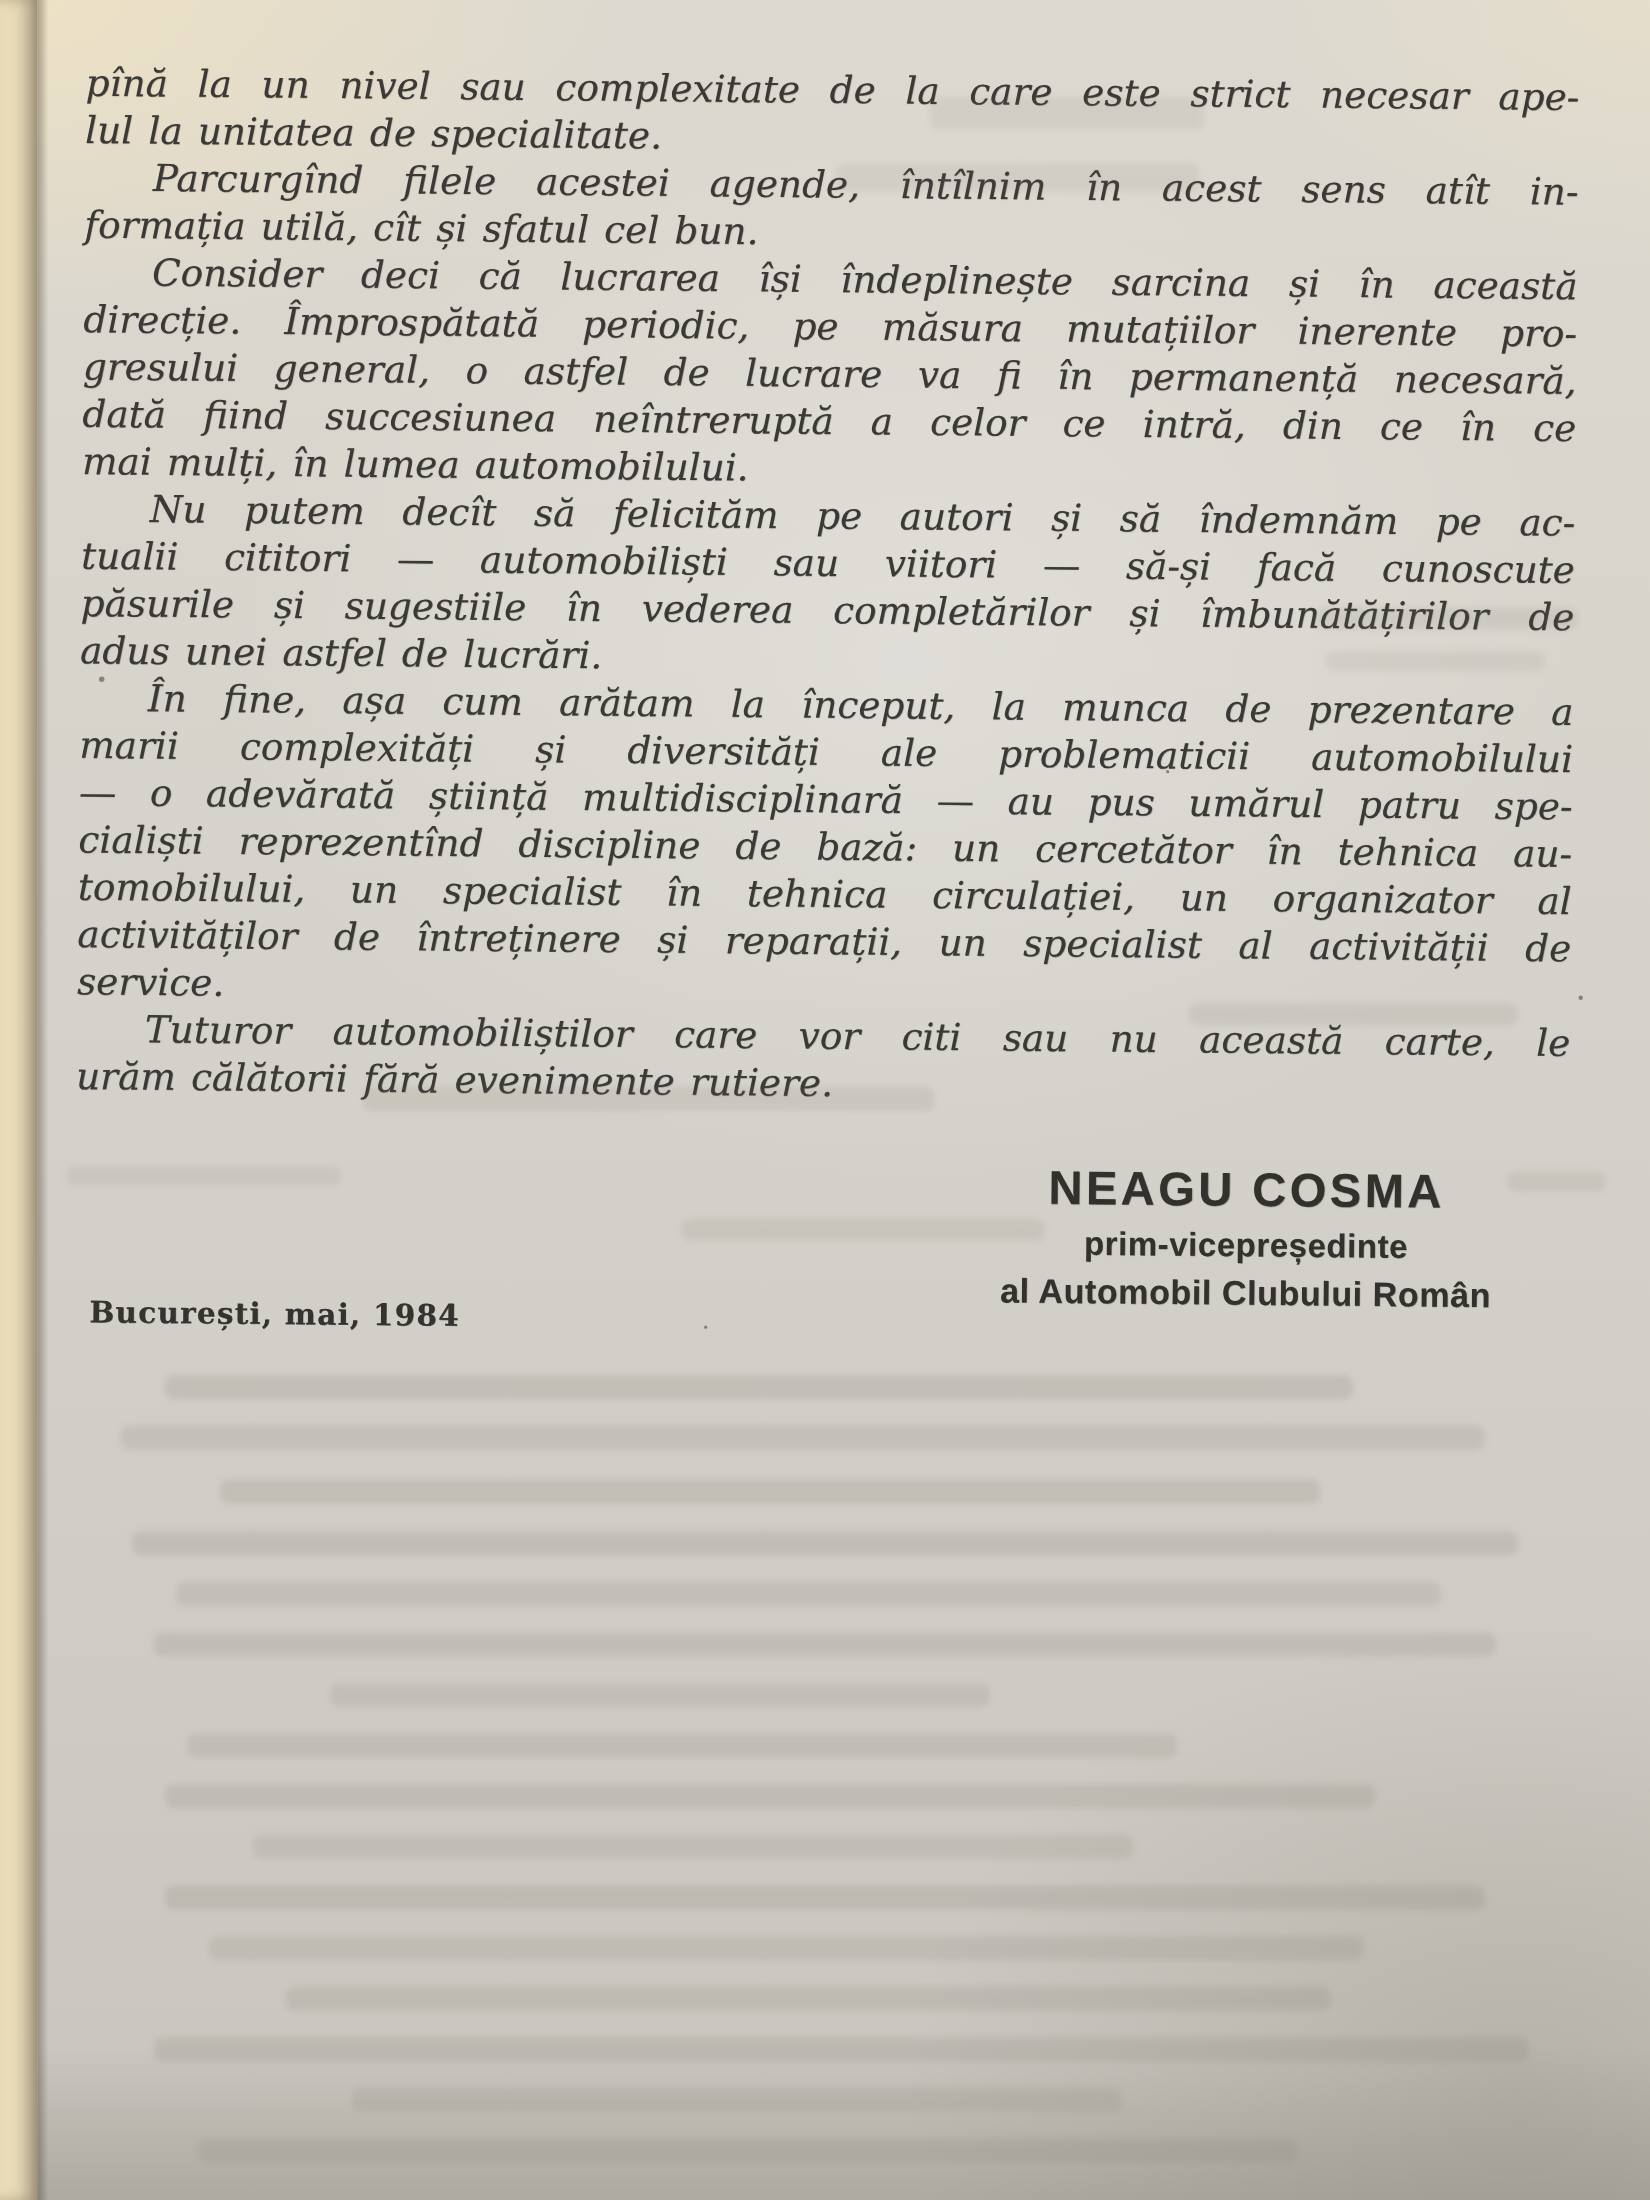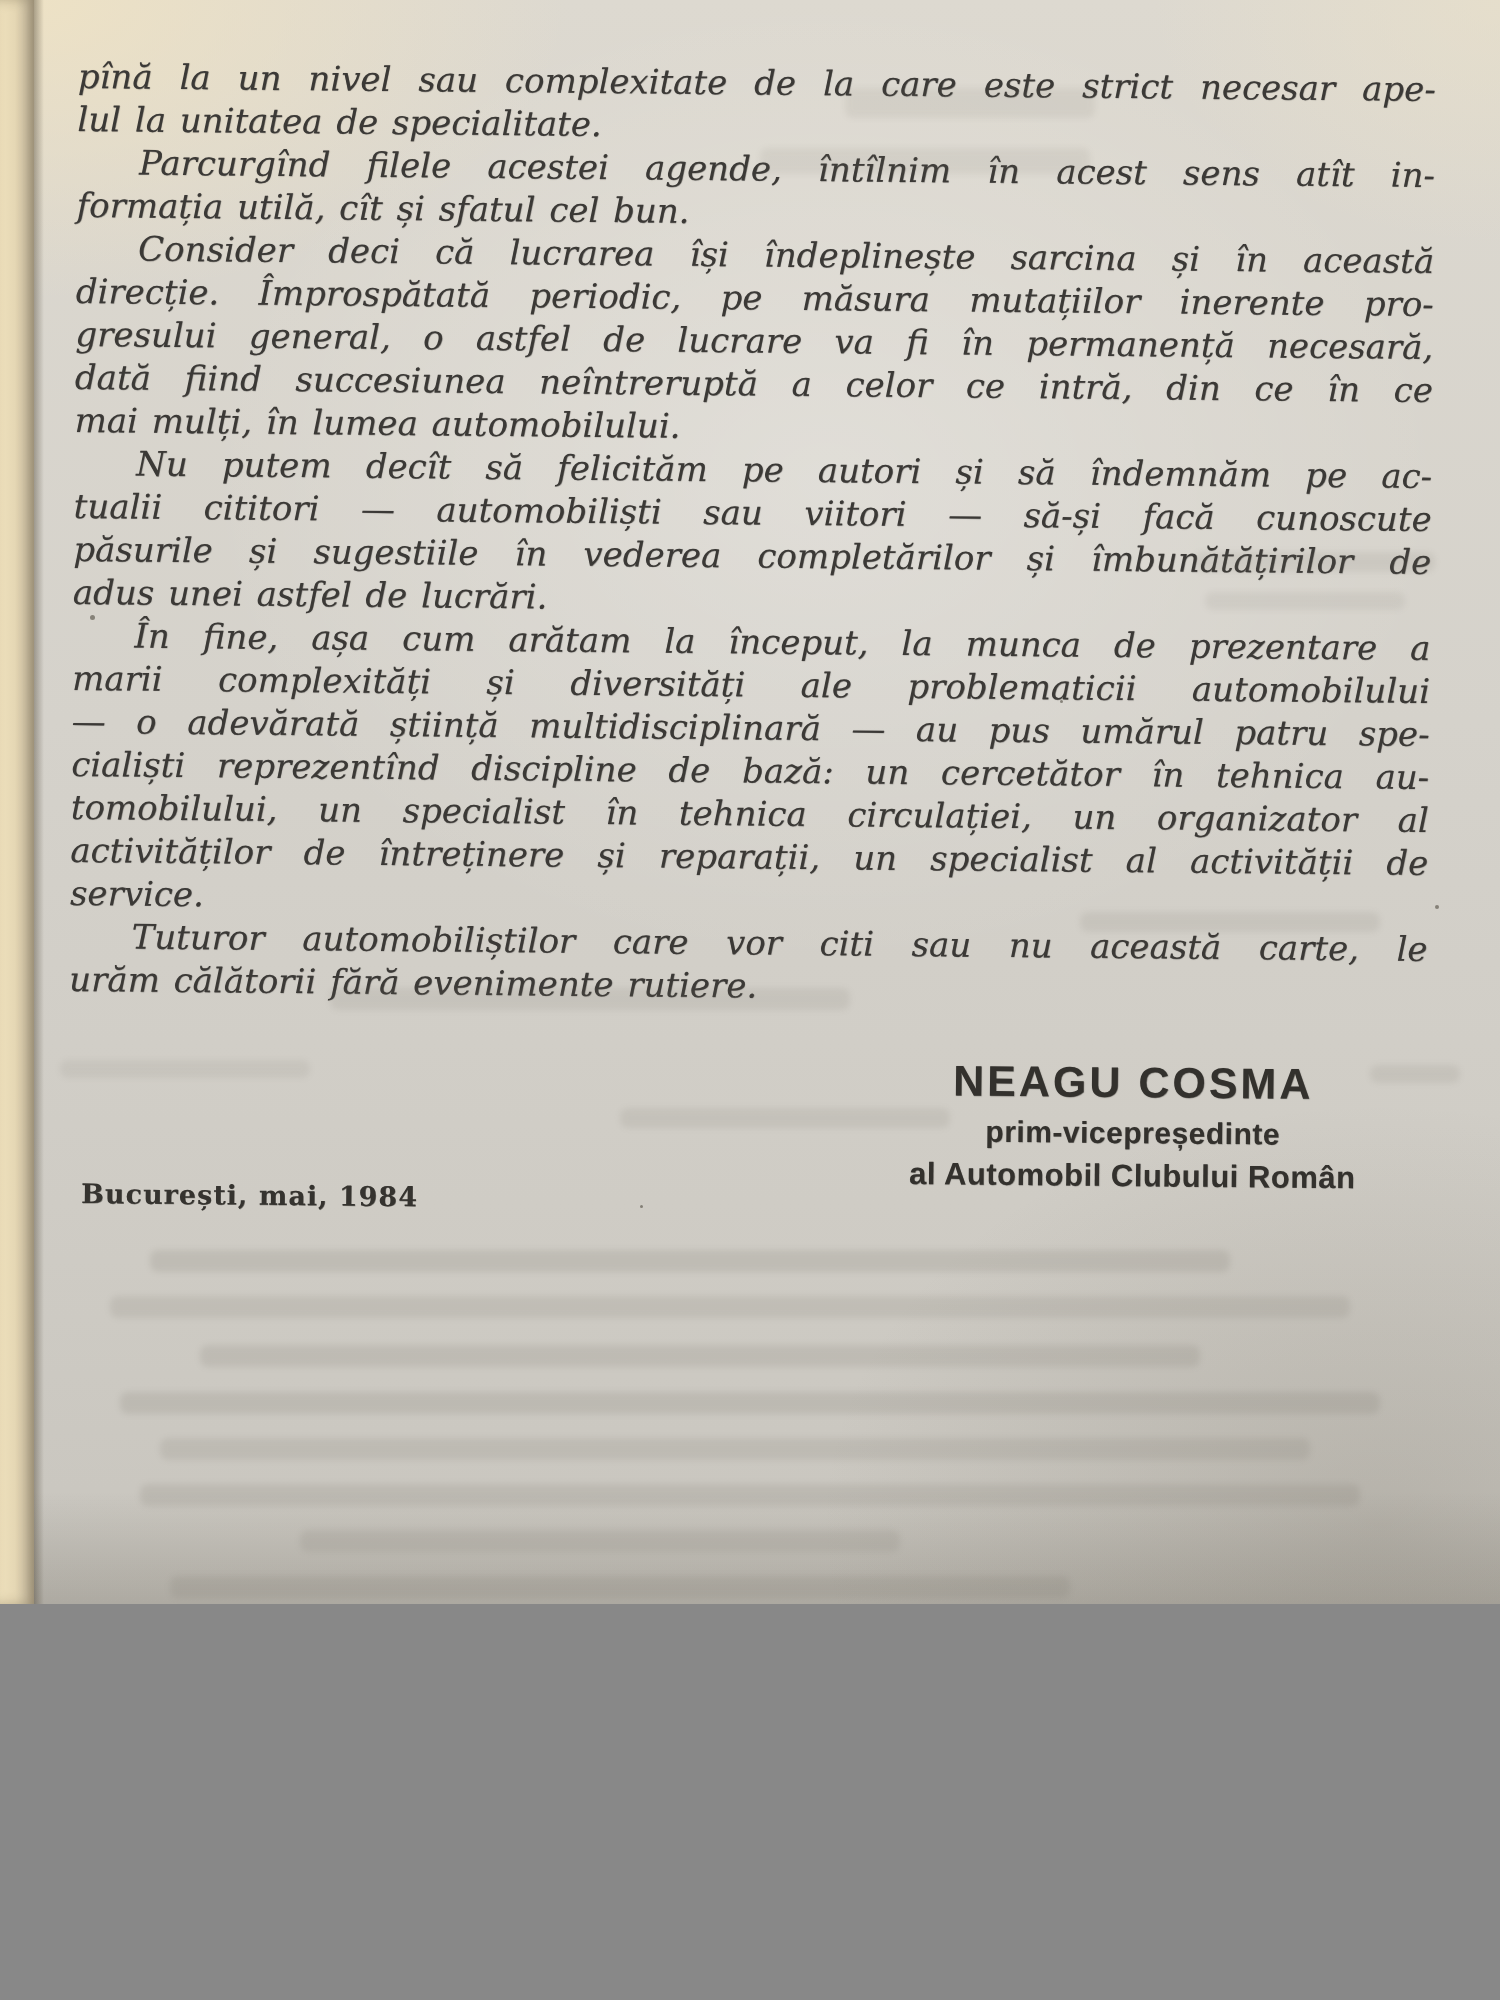--- a/index.html
+++ b/index.html
@@ -1,20 +1,20 @@
 <!DOCTYPE html>
 <html lang="ro"><head>
 <meta charset="utf-8">
 <title>Scanned book page</title>
 <style>
   html, body { margin: 0; padding: 0; background: #888; }
   .page {
     position: relative;
     width: 1500px;
-    height: 1604px;
+    height: 2000px;
     overflow: hidden;
     background:
       radial-gradient(900px 500px at 2% 0%, rgba(240,227,195,0.85), rgba(240,227,195,0) 60%),
       radial-gradient(500px 350px at 100% 0%, rgba(236,226,200,0.55), rgba(236,226,200,0) 70%),
       radial-gradient(900px 700px at 55% 30%, rgba(255,255,255,0.22), rgba(255,255,255,0) 70%),
       radial-gradient(800px 600px at 92% 95%, rgba(110,104,92,0.22), rgba(110,104,92,0) 70%),
       linear-gradient(0deg, rgba(104,99,88,0.28), rgba(104,99,88,0) 7%),
       linear-gradient(180deg, #ddd9d0 0%, #d5d2cb 45%, #cfccc5 75%, #c8c5be 100%);
   }
   

